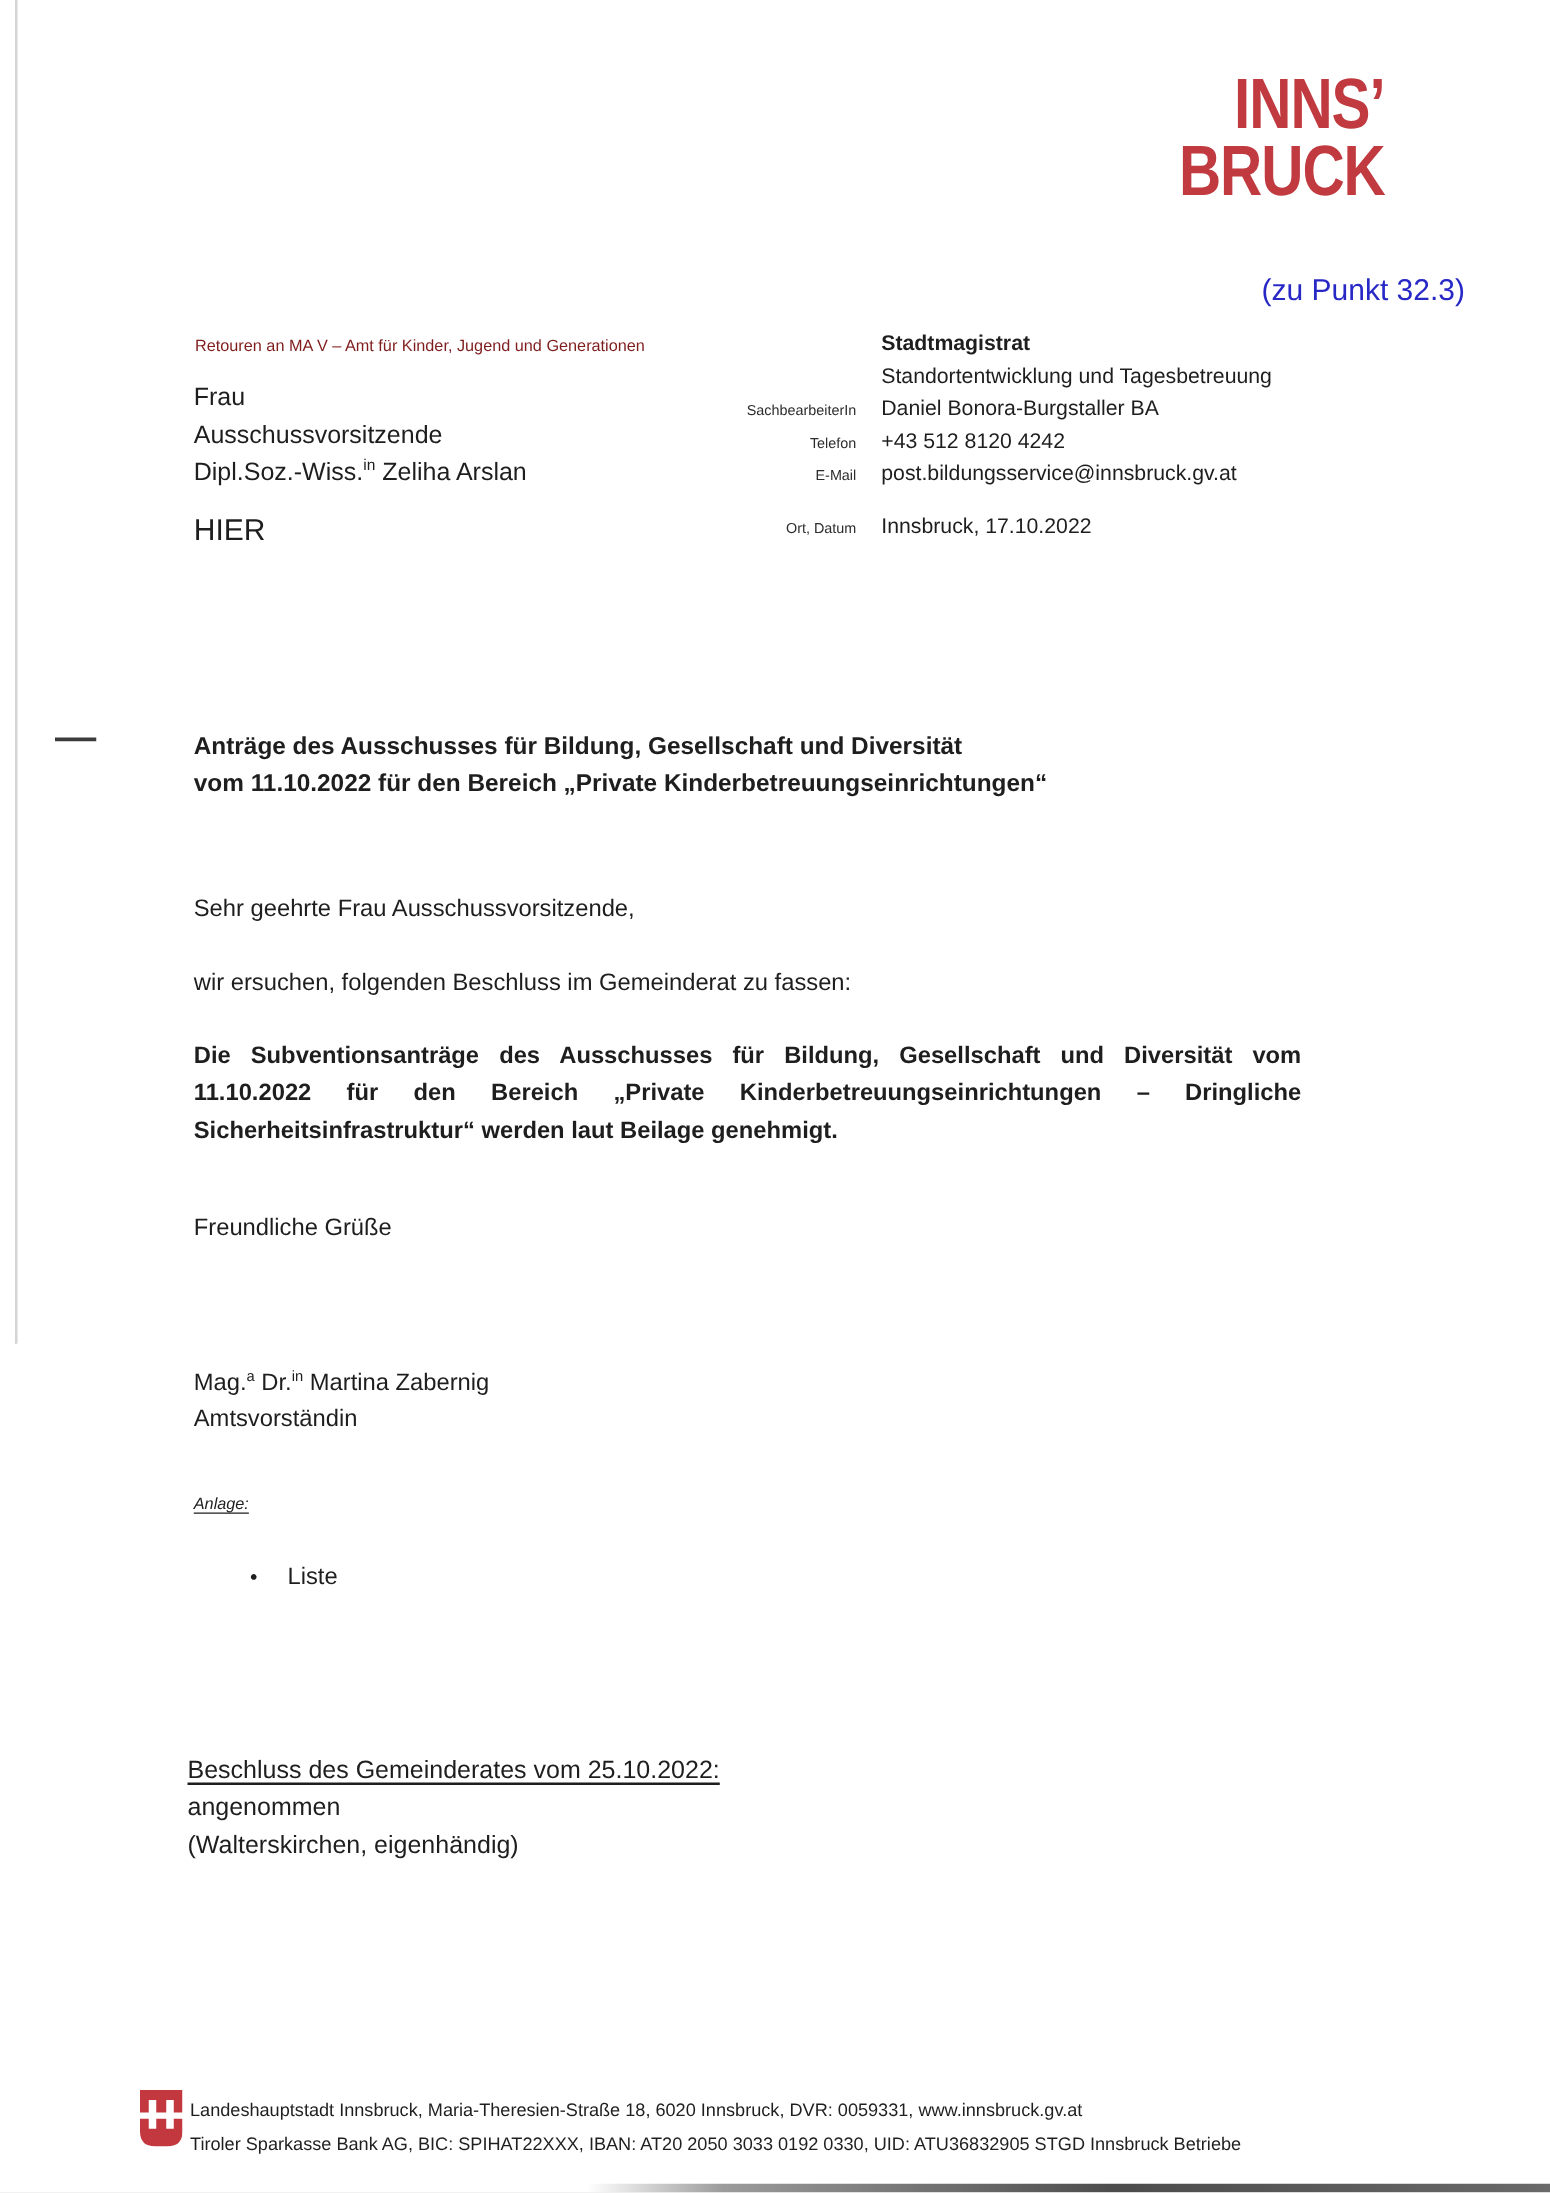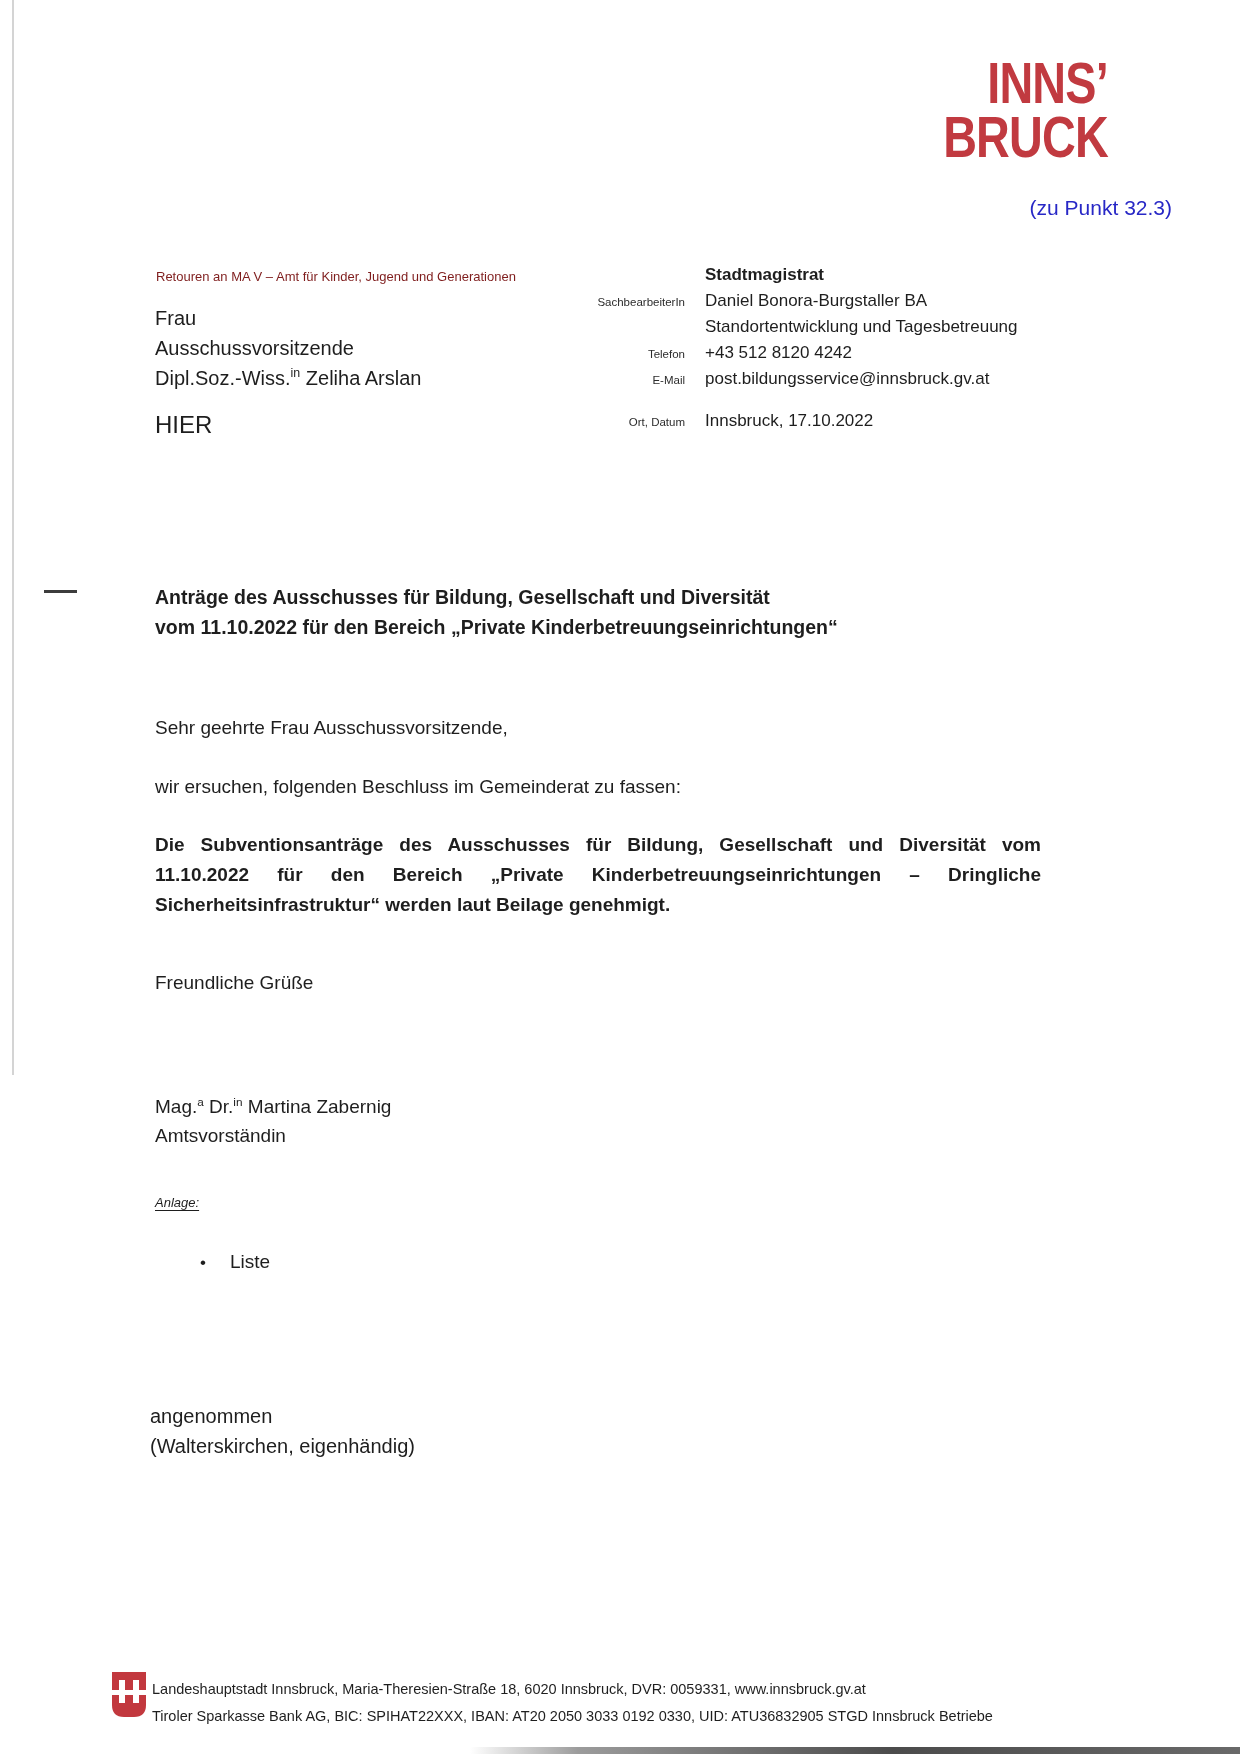--- a/index.html
+++ b/index.html
@@ -15,21 +15,21 @@
   
   .scan-vline{position:absolute;left:12px;top:0;width:2px;height:1075px;background:#d4d4d4;}
   .fold-mark{position:absolute;left:44px;top:590px;width:33px;height:3px;background:#3c3c3c;}
   .scan-bottom{position:absolute;left:470px;right:0;bottom:0;height:7px;
     background:linear-gradient(90deg,rgba(35,35,35,0) 0%,rgba(35,35,35,.45) 14%,rgba(25,25,25,.78) 55%,rgba(25,25,25,.65) 100%);}
   
   .logo{position:absolute;top:56px;right:132px;text-align:right;
     font-weight:bold;font-size:57px;line-height:54px;letter-spacing:-1px;
     transform:scaleX(.82);transform-origin:100% 0;}
   
-  .punkt{position:absolute;top:196px;right:68px;font-size:21px;margin-left:35px;}
+  .punkt{position:absolute;top:219px;right:68px;font-size:24px;margin-left:35px;}
   
   .retouren{position:absolute;left:156px;top:269px;font-size:13px;color:#7f1d1d;}
   .recipient{position:absolute;left:155px;top:303px;font-size:20px;line-height:30px;}
   .hier{position:absolute;left:155px;top:411px;font-size:24px;}
   sup{font-size:.62em;line-height:0;}
   
   .sender{position:absolute;left:595px;top:265px;width:460px;}
   .srow{display:flex;align-items:baseline;height:26px;}
   .slabel{flex:0 0 90px;text-align:right;margin-right:20px;font-size:11.5px;color:#2c2c2c;white-space:nowrap;}
   .svalue{font-size:17px;white-space:nowrap;}
@@ -79,26 +79,26 @@
   </div>
 
   <div class="hier">HIER</div>
 
   <div class="sender">
     <div class="srow">
       <span class="slabel"></span>
       <span class="svalue org">Stadtmagistrat</span>
     </div>
     <div class="srow">
+      <span class="slabel"></span>
+      <span class="svalue">Standortentwicklung und Tagesbetreuung</span>
+    </div>
+    <div class="srow">
       <span class="slabel">SachbearbeiterIn</span>
       <span class="svalue">Daniel Bonora-Burgstaller BA</span>
-    </div>
-    <div class="srow">
-      <span class="slabel"></span>
-      <span class="svalue">Standortentwicklung und Tagesbetreuung</span>
     </div>
     <div class="srow">
       <span class="slabel">Telefon</span>
       <span class="svalue">+43 512 8120 4242</span>
     </div>
     <div class="srow">
       <span class="slabel">E-Mail</span>
       <span class="svalue">post.bildungsservice@innsbruck.gv.at</span>
     </div>
   </div>
@@ -125,20 +125,21 @@
     <div>Amtsvorständin</div>
   </div>
 
   <div class="anlage">Anlage:</div>
 
   <div class="attach-item">
     <span class="bullet">•</span><span>Liste</span>
   </div>
 
   <div class="decision">
+    <div class="dheading">Beschluss des Gemeinderates vom 25.10.2022:</div>
     <div>angenommen</div>
     <div>(Walterskirchen, eigenhändig)</div>
   </div>
 
   <svg class="crest" viewBox="0 0 34 46" xmlns="http://www.w3.org/2000/svg" aria-hidden="true">
     <path fill="#c2383e" d="M0,0 H34 V18 H27 V8 H21 V18 H13 V8 H7 V18 H0 Z"></path>
     <path fill="#c2383e" d="M0,23 H7 V31 H13 V23 H21 V31 H27 V23 H34 V33 Q34,45 22,45 H12 Q0,45 0,33 Z"></path>
   </svg>
 
   <div class="footer-text">

